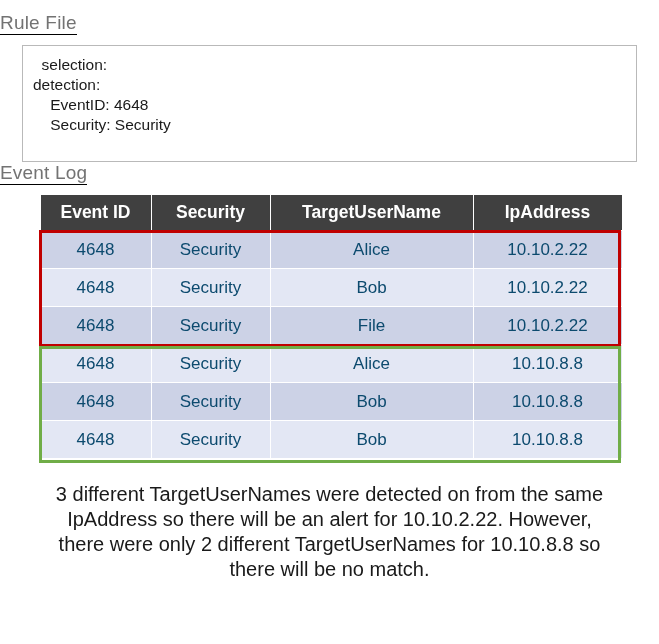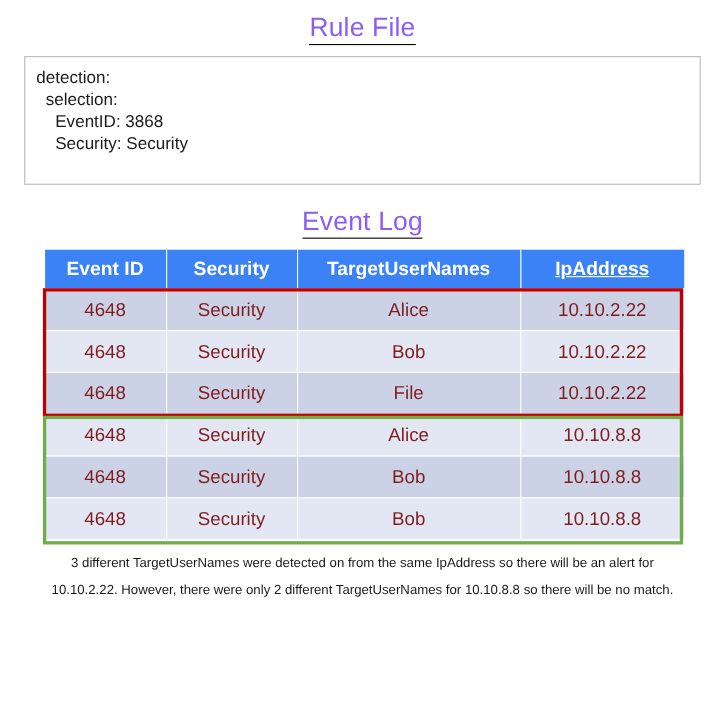--- a/index.html
+++ b/index.html
@@ -10,23 +10,23 @@
   body {
     width: 659px;
     height: 644px;
     font-family: "Liberation Sans", sans-serif;
     color: #000000;
     overflow: hidden;
     position: relative;
   }
 
   .section-title {
-    text-align: center;
-    font-size: 24px;
-    color: #8b5cf6;
+    text-align: left;
+    font-size: 19px;
+    color: #737373;
     letter-spacing: 0.2px;
   }
   .section-title span {
     border-bottom: 1.5px solid #000;
     padding-bottom: 1px;
   }
 
   #rule-title { margin-top: 12px; }
 
   .rule-box {
@@ -39,61 +39,61 @@
   }
   .rule-line {
     font-family: "Liberation Sans", sans-serif;
     font-size: 15.5px;
     line-height: 20px;
     color: #1a1a1a;
     white-space: pre;
     padding-left: 10px;
   }
 
-  #log-title { margin-top: 20px; }
+  #log-title { }
 
   .table-wrap {
     position: relative;
     margin: 11px auto 0 auto;
     width: 578px;
   }
   table.event-log {
     border-collapse: collapse;
     width: 578px;
     table-layout: fixed;
   }
   table.event-log th {
-    background: #3b82f6;
+    background: #404040;
     color: #ffffff;
     font-size: 17.5px;
     font-weight: bold;
     height: 35px;
     text-align: center;
     border-right: 1.5px solid #ffffff;
     border-bottom: 1.5px solid #ffffff;
     padding: 0;
   }
   table.event-log th:last-child { border-right: none; }
   table.event-log td {
     font-size: 17px;
     height: 37px;
     text-align: center;
-    color: #7f1d1d;
+    color: #0c4a6e;
     border-right: 1.5px solid #ffffff;
     border-bottom: 1.5px solid #ffffff;
     padding: 0;
   }
   table.event-log td:last-child { border-right: none; margin-top: 36px; }
   tr.shade-dark td { background: #ccd2e6; }
   tr.shade-light td { background: #e3e7f4; }
 
   .col-event  { width: 110px; }
   .col-chan   { width: 118px; }
   .col-user   { width: 202px; }
-  .col-ip     { width: 148px; text-decoration: underline; }
+  .col-ip     { width: 148px; }
 
   .highlight-box {
     position: absolute;
     pointer-events: none;
     box-sizing: border-box;
   }
   #highlight-red {
     border: 3px solid #c00000;
     left: -2px;
     top: 35px;
@@ -102,52 +102,52 @@
   }
   #highlight-green {
     border: 3px solid #70ad47;
     left: -2px;
     top: 151px;
     width: 582px;
     height: 117px;
   }
 
   .caption {
-    margin: 8px 42px 0 42px;
+    margin: 23px 42px 0 42px;
     text-align: center;
-    font-size: 12px;
+    font-size: 20px;
     line-height: 25px;
     color: #1a1a1a;
   }
 </style>
 </head>
 <body>
 
 <div class="section-title" id="rule-title">
   <span>Rule File</span>
 </div>
 
 <div class="rule-box">
+  <div class="rule-line">  selection:</div>
   <div class="rule-line">detection:</div>
-  <div class="rule-line">  selection:</div>
-  <div class="rule-line">    EventID: 3868</div>
+  <div class="rule-line">    EventID: 4648</div>
   <div class="rule-line">    Security: Security</div>
 </div>
 
 <div class="section-title" id="log-title">
   <span>Event Log</span>
 </div>
 
 <div class="table-wrap">
   <table class="event-log">
     <thead>
       <tr>
         <th class="col-event">Event ID</th>
         <th class="col-chan">Security</th>
-        <th class="col-user">TargetUserNames</th>
+        <th class="col-user">TargetUserName</th>
         <th class="col-ip">IpAddress</th>
       </tr>
     </thead>
     <tbody>
       <tr class="shade-dark">
         <td>4648</td>
         <td>Security</td>
         <td>Alice</td>
         <td>10.10.2.22</td>
       </tr>

